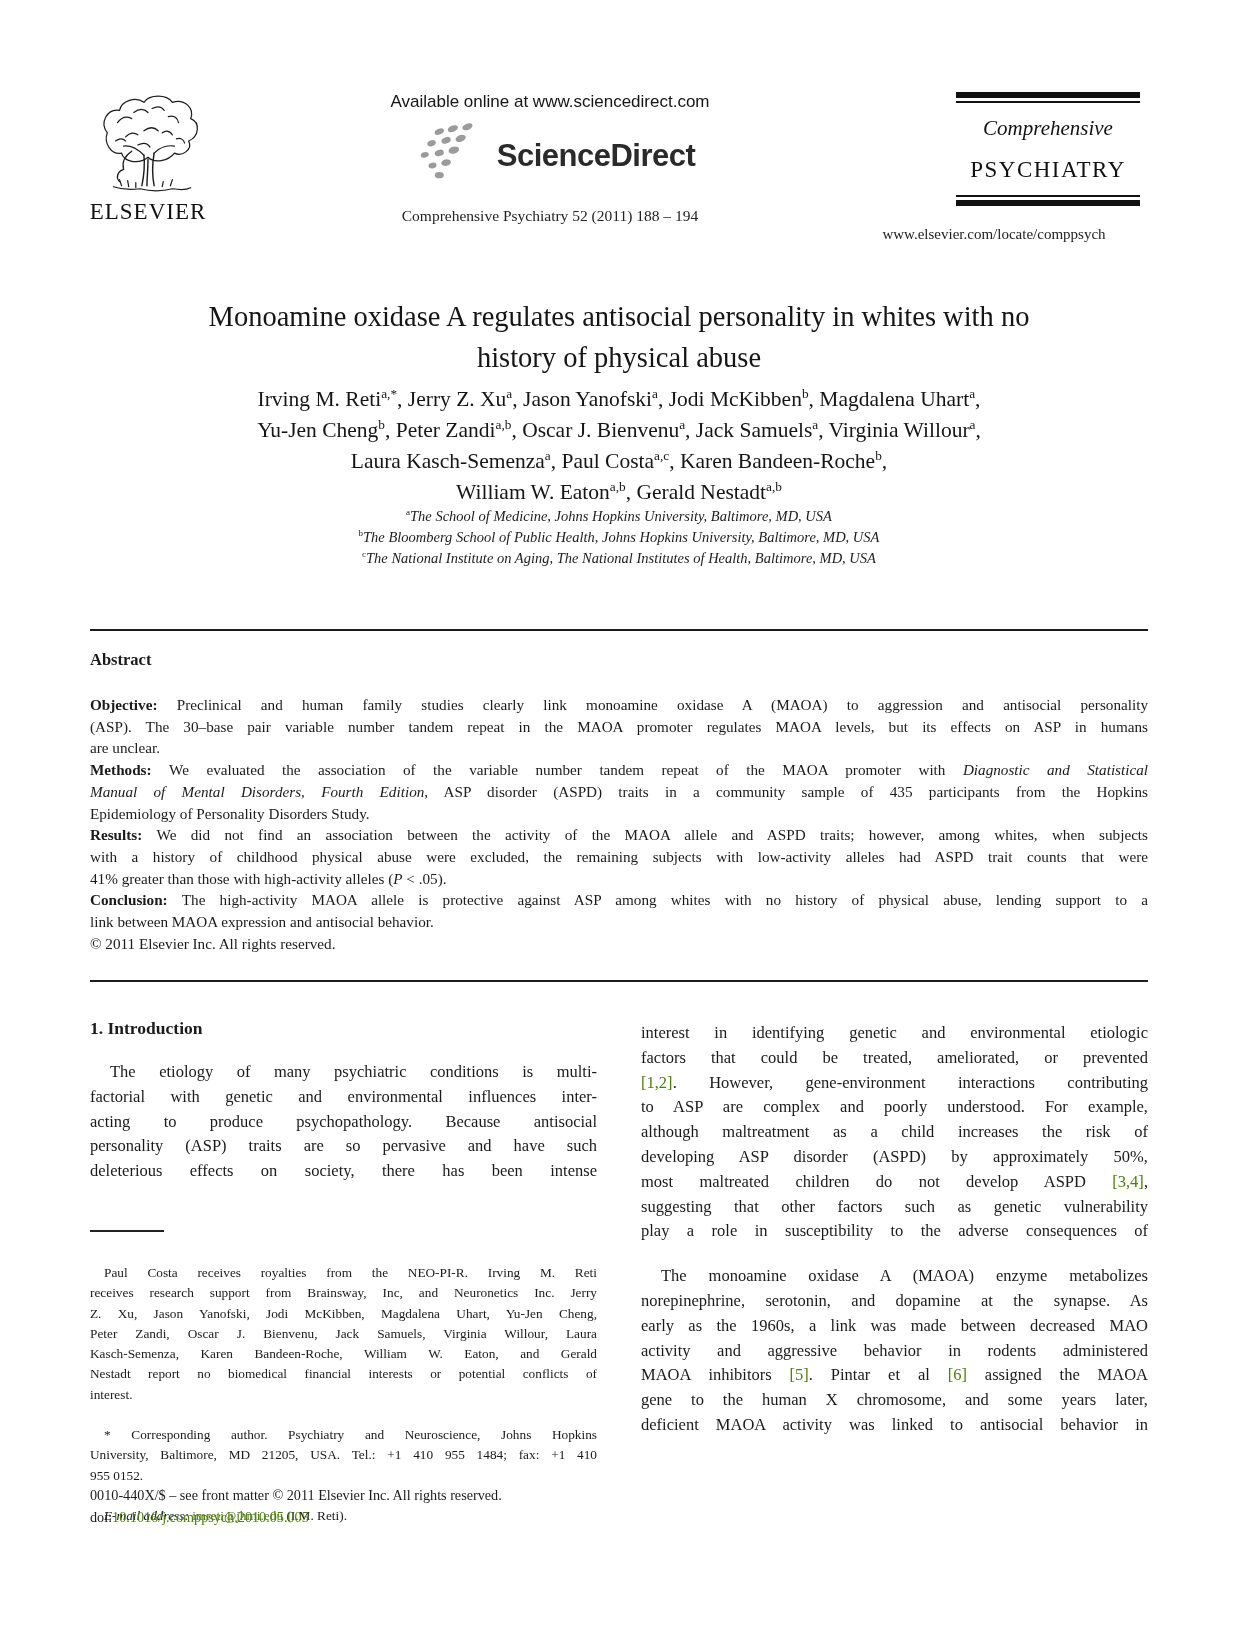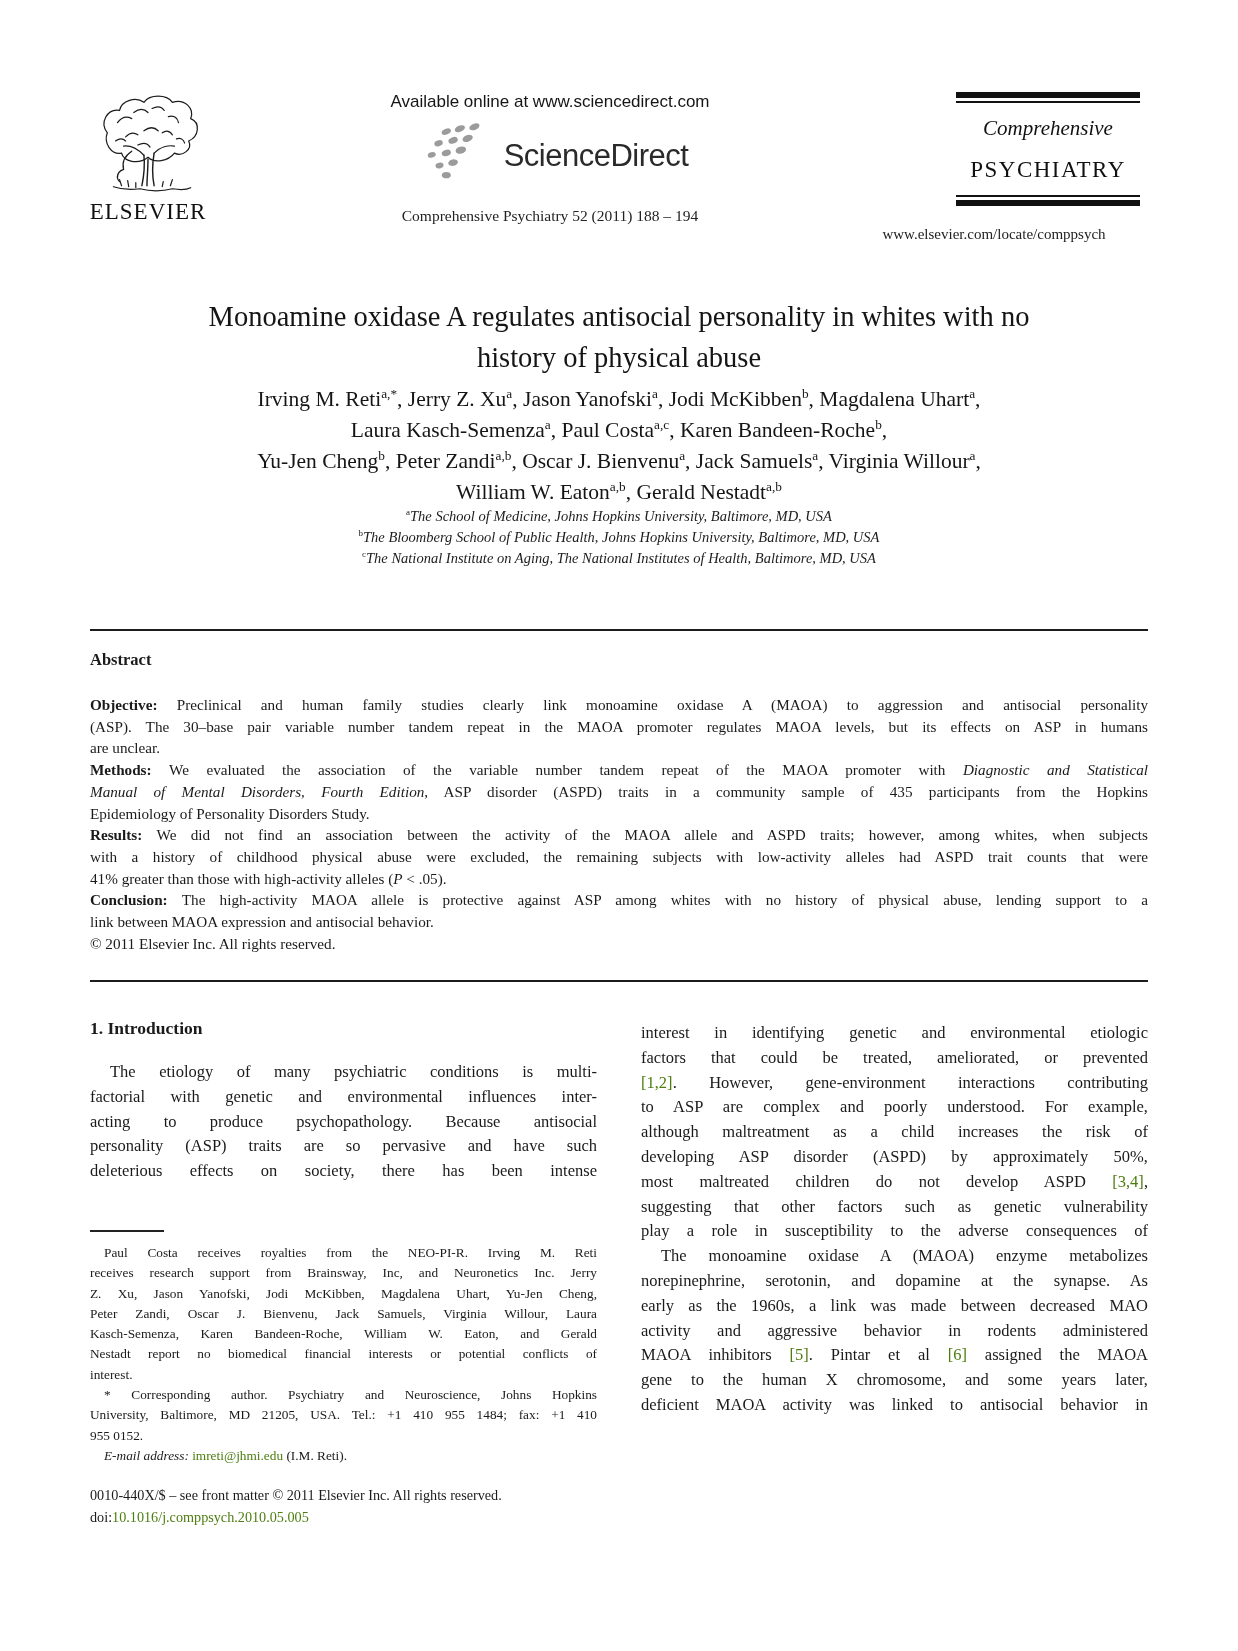--- a/index.html
+++ b/index.html
@@ -8,31 +8,31 @@
     margin:0 auto;overflow:hidden;color:#1a1a1a;
     font-family:"Liberation Serif","DejaVu Serif",serif;
   }
   .abs{position:absolute;}
   .b{font-weight:bold;}
   .i{font-style:italic;}
   .lnk{color:#4d7c0f;}
   sup{font-size:62%;line-height:0;vertical-align:super;}
   .ln{text-align:left;}
   .ln.j{text-align:justify;text-align-last:justify;}
-  .ln.ind{text-indent:20px;}
+  .ln.ind{text-indent:20px;margin-top:20px;}
   .center{text-align:center;}
 
   
   .elsevier-block{left:86px;top:92px;width:124px;text-align:center;}
   .elsevier-label{font-size:23px;letter-spacing:1px;margin-top:1px;color:#111;}
   .center-head{left:330px;top:92px;width:440px;text-align:center;
     font-family:"Liberation Sans","DejaVu Sans",sans-serif;}
   .avail{font-size:17px;color:#151515;}
   .sd-row{display:flex;justify-content:center;align-items:flex-end;margin-top:6px;height:64px;}
-  .sd-word{font-size:31px;font-weight:normal;letter-spacing:-0.5px;color:#2a2a2a;padding-bottom:8px;margin-left:4px;}
+  .sd-word{font-size:31px;font-weight:bold;letter-spacing:-0.5px;color:#2a2a2a;padding-bottom:8px;margin-left:4px;}
   .cite{font-family:"Liberation Serif","DejaVu Serif",serif;font-size:15.5px;margin-top:25px;color:#222;}
   .nameplate{left:956px;top:92px;width:184px;text-align:center;}
   .bar{background:#111;}
   .bar.thick{height:6px;}
   .bar.thin{height:2px;margin-top:3px;}
   .bar.thin2{height:2px;}
   .bar.thick2{height:6px;margin-top:3px;}
   .np-text{padding:13px 0 12px 0;}
   .np-line1{font-style:italic;font-size:21px;color:#111;}
   .np-line2{font-size:23px;letter-spacing:1.5px;color:#111;margin-top:16px;}
@@ -118,22 +118,22 @@
     <div class="bar thick2"></div>
   </div>
   <div class="abs journal-url">www.elsevier.com/locate/comppsych</div>
 
   <div class="abs title center">
     <div>Monoamine oxidase A regulates antisocial personality in whites with no</div>
     <div>history of physical abuse</div>
   </div>
   <div class="abs authors">
       <div class="ln"><span>Irving M. Reti</span><sup>a,*</sup><span>, Jerry Z. Xu</span><sup>a</sup><span>, Jason Yanofski</span><sup>a</sup><span>, Jodi McKibben</span><sup>b</sup><span>, Magdalena Uhart</span><sup>a</sup><span>,</span></div>
+      <div class="ln"><span>Yu-Jen Cheng</span><sup>b</sup><span>, Peter Zandi</span><sup>a,b</sup><span>, Oscar J. Bienvenu</span><sup>a</sup><span>, Jack Samuels</span><sup>a</sup><span>, Virginia Willour</span><sup>a</sup><span>,</span></div>
       <div class="ln"><span>Laura Kasch-Semenza</span><sup>a</sup><span>, Paul Costa</span><sup>a,c</sup><span>, Karen Bandeen-Roche</span><sup>b</sup><span>,</span></div>
-      <div class="ln"><span>Yu-Jen Cheng</span><sup>b</sup><span>, Peter Zandi</span><sup>a,b</sup><span>, Oscar J. Bienvenu</span><sup>a</sup><span>, Jack Samuels</span><sup>a</sup><span>, Virginia Willour</span><sup>a</sup><span>,</span></div>
       <div class="ln"><span>William W. Eaton</span><sup>a,b</sup><span>, Gerald Nestadt</span><sup>a,b</sup></div>
     </div>
   <div class="abs affils">
       <div class="ln"><sup>a</sup><span class="i">The School of Medicine, Johns Hopkins University, Baltimore, MD, USA</span></div>
       <div class="ln"><sup>b</sup><span class="i">The Bloomberg School of Public Health, Johns Hopkins University, Baltimore, MD, USA</span></div>
       <div class="ln"><sup>c</sup><span class="i">The National Institute on Aging, The National Institutes of Health, Baltimore, MD, USA</span></div>
     </div>
 
   <div class="abs rule rule1"></div>
 

